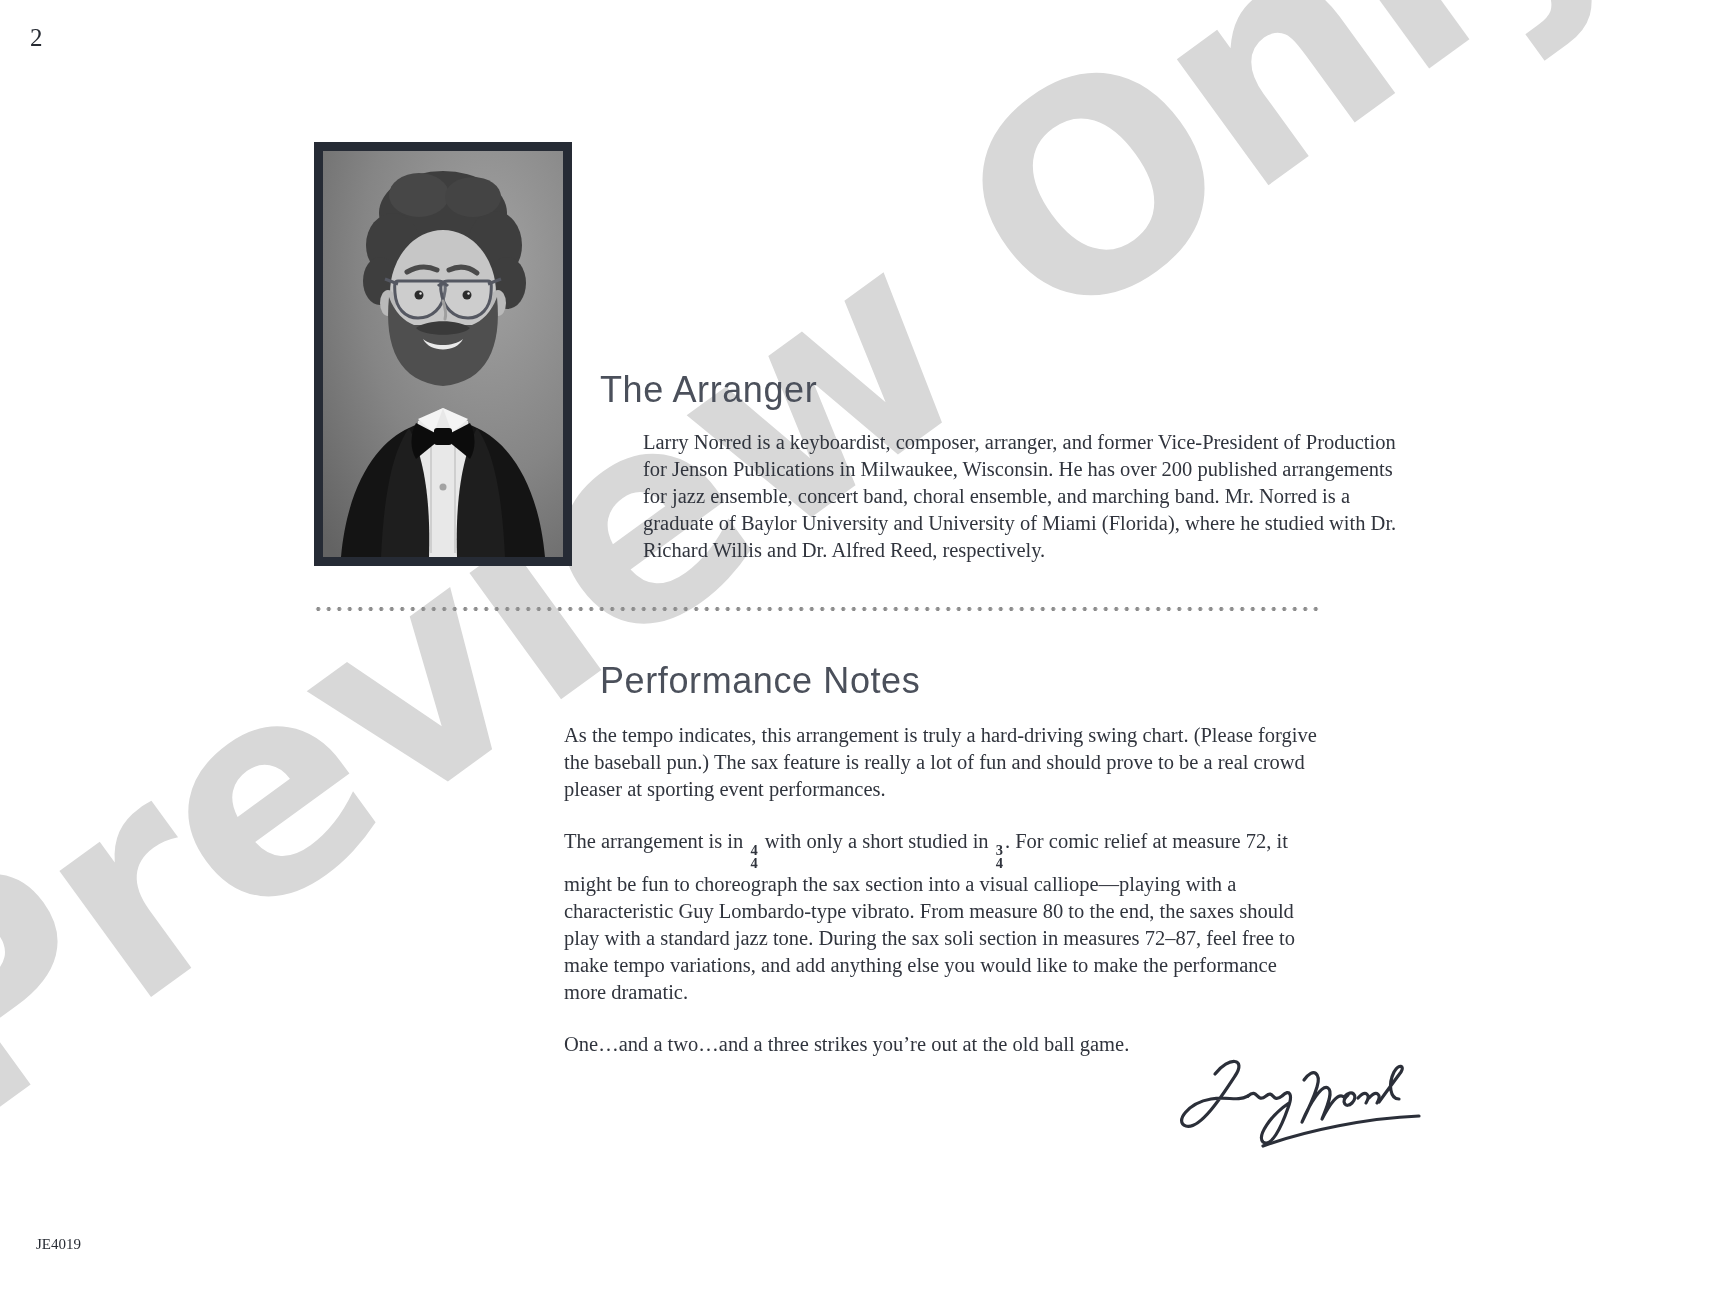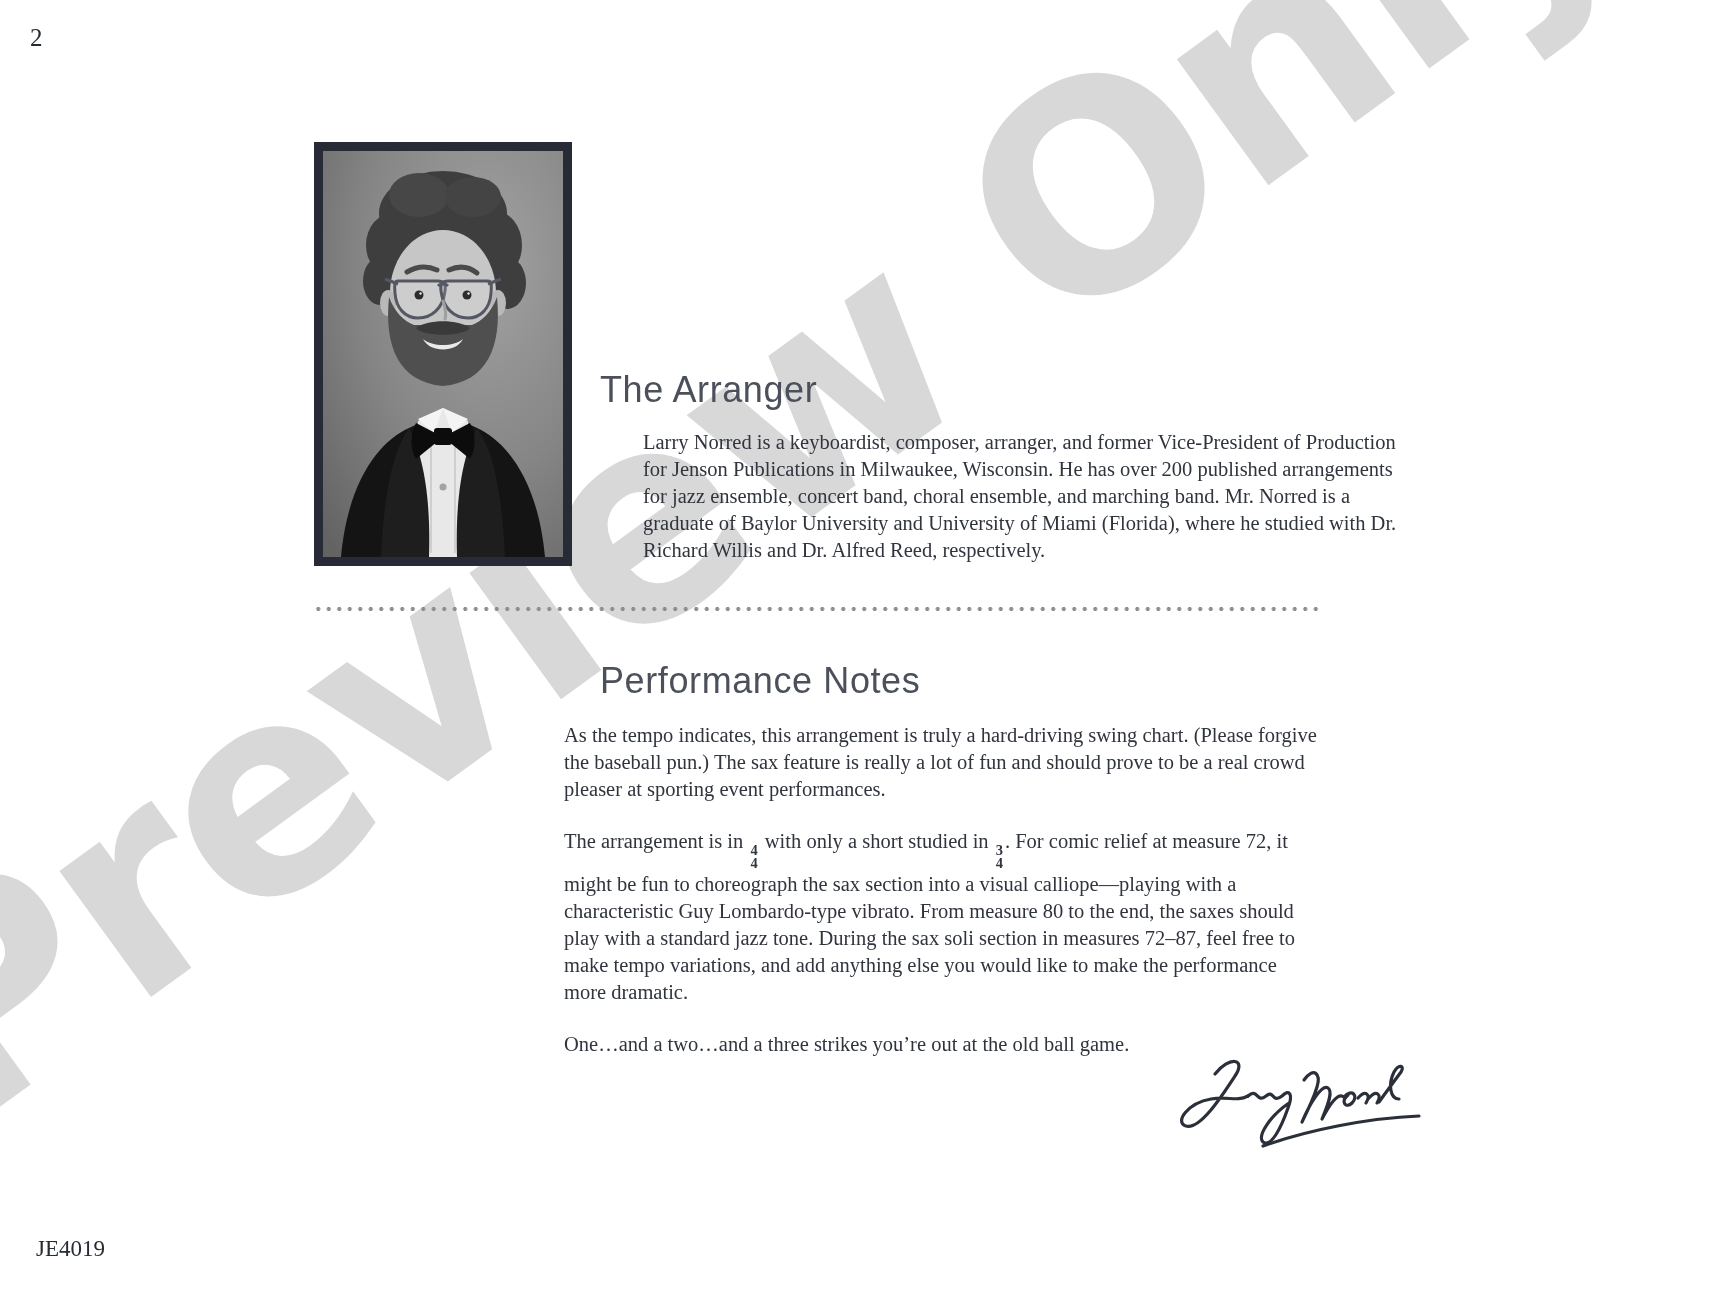--- a/index.html
+++ b/index.html
@@ -9,21 +9,21 @@
   }
   .watermark {
     position:absolute; left:-8px; top:882px; z-index:0;
     font-family:"DejaVu Sans", sans-serif; font-weight:700;
     font-size:285px; line-height:1; letter-spacing:-0.015em;
     color:#d8d8d8; white-space:nowrap;
     transform:rotate(-36deg); transform-origin:left bottom;
   }
   .layer { position:absolute; z-index:1; }
   .page-number { left:30px; top:24px; font-size:25px; color:#272b33; }
-  .catalog-number { left:36px; top:1236px; font-size:23px; color:#272b33; }
+  .catalog-number { left:36px; top:1236px; font-size:15px; color:#272b33; }
   .photo-frame {
     left:314px; top:142px; width:240px; height:406px;
     border:9px solid #262b35; background:#7c7c7c;
   }
   .photo-frame svg { display:block; }
   .heading {
     margin:0; font-family:"Liberation Sans", sans-serif; font-weight:400;
     font-size:36px; letter-spacing:0.6px; color:#4b505b; line-height:1;
   }
   .arranger-heading { left:600px; top:372px; }

